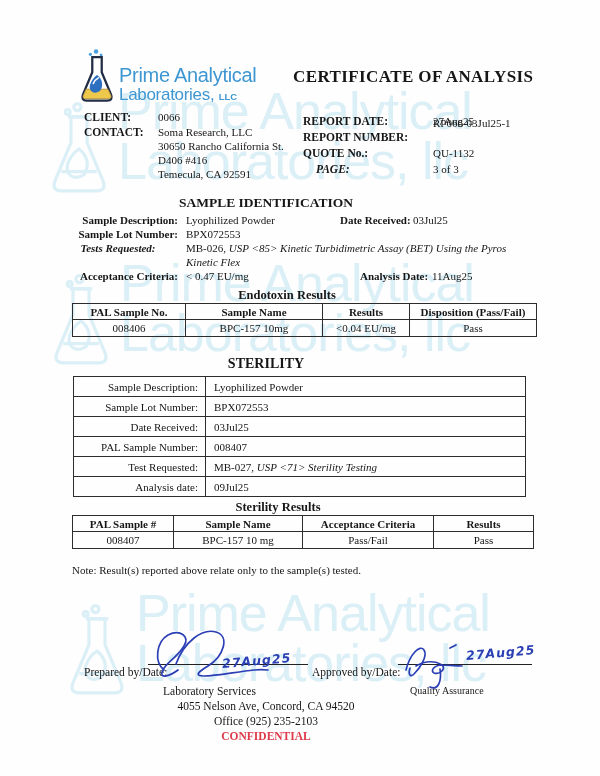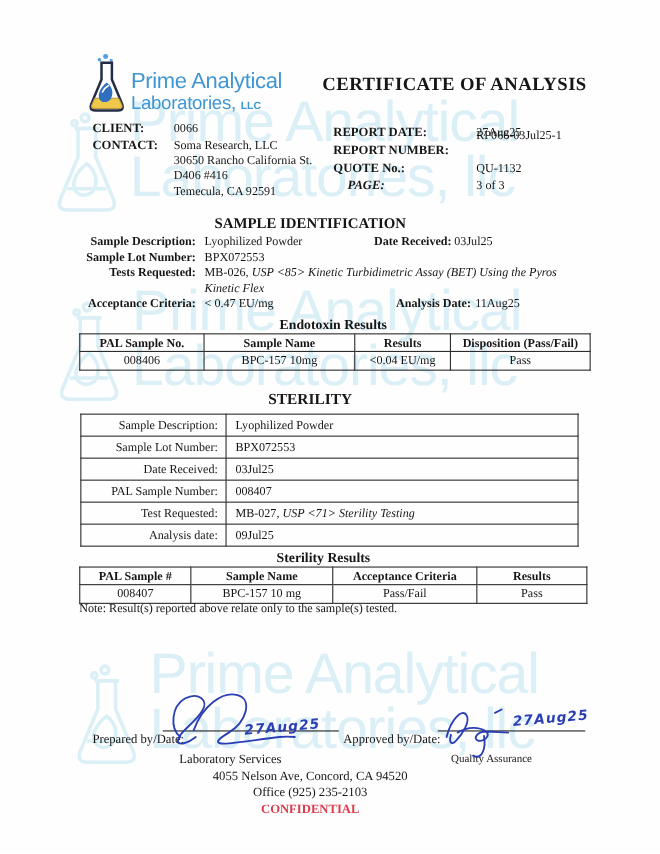--- a/index.html
+++ b/index.html
@@ -6,21 +6,21 @@
   html, body { margin:0; padding:0; background:#ffffff; }
   .page {
     position: relative; width: 600px; height: 776px; margin: 0 auto;
     background: #fefefe; overflow: hidden;
     font-family: "Liberation Serif", serif; color: #161616;
   }
   .abs { position: absolute; font-size: 11px; line-height: 14px; white-space: nowrap; z-index: 2; }
   .b { font-weight: bold; }
   .it { font-style: italic; }
   .wrap { white-space: normal; }
-  .center { left: 16px; width: 532px; text-align: center; }
+  .center { left: 0; width: 532px; text-align: center; }
   .red { color: #dd3a4a; }
 
   
   .wm { position: absolute; display: flex; gap: 10px; z-index: 1; pointer-events: none; }
   .wm .flask-wm { margin-top: 12px; flex: 0 0 auto; }
   .wm-text { font-family: "Liberation Sans", sans-serif; color: #dbeff6; font-size: 52px; line-height: 50px; white-space: nowrap; letter-spacing: -1px; }
 
   
   .logo { position: absolute; left: 80px; top: 47px; display: flex; gap: 5px; z-index: 2; align-items: flex-end; }
   .logo-text { font-family: "Liberation Sans", sans-serif; color: #3e96d2; }
@@ -129,21 +129,21 @@
   <div class="abs b center" style="top:196px; font-size:13.5px;">SAMPLE IDENTIFICATION</div>
 
   <div class="abs b" style="left:58px; top:213px; width:120px; text-align:right;">Sample Description:</div>
   <div class="abs" style="left:186px; top:213px;">Lyophilized Powder</div>
   <div class="abs b" style="left:340px; top:213px;">Date Received:</div>
   <div class="abs" style="left:413px; top:213px;">03Jul25</div>
 
   <div class="abs b" style="left:58px; top:227px; width:120px; text-align:right;">Sample Lot Number:</div>
   <div class="abs" style="left:186px; top:227px;">BPX072553</div>
 
-  <div class="abs b" style="left:58px; top:241px; width:120px; text-align:right;">Tests Requested:</div>
+  <div class="abs b" style="left:58px; top:241px; width:120px; text-align:center;font-style:italic;">Tests Requested:</div>
   <div class="abs wrap" style="left:186px; top:241px; width:354px;"><span>MB-026, </span><span class="it">USP &lt;85&gt; Kinetic Turbidimetric Assay (BET) Using the Pyros Kinetic Flex</span></div>
 
   <div class="abs b" style="left:58px; top:269px; width:120px; text-align:right;">Acceptance Criteria:</div>
   <div class="abs" style="left:186px; top:269px;">&lt; 0.47 EU/mg</div>
   <div class="abs b" style="left:360px; top:269px;">Analysis Date:</div>
   <div class="abs" style="left:432px; top:269px;">11Aug25</div>
 
   <div class="abs b center" style="top:288px; font-size:12.5px;margin-left:21px;">Endotoxin Results</div>
   <table class="doc" style="left:72px; top:303px; width:464px;">
     <colgroup>
@@ -219,21 +219,21 @@
     </tr>
     <tr style="height:17px;">
       <td>008407</td>
       <td>BPC-157 10 mg</td>
       <td>Pass/Fail</td>
       <td>Pass</td>
     </tr>
   </tbody>
     </table>
 
-  <div class="abs" style="left:72px; top:546px;">Note: Result(s) reported above relate only to the sample(s) tested.</div>
+  <div class="abs" style="left:72px; top:563px;">Note: Result(s) reported above relate only to the sample(s) tested.</div>
 
   <div class="abs" style="left:84px; top:665px; font-size:11.5px;">Prepared by/Date:</div>
   <div class="sig-line" style="left:148px; top:664px; width:160px;"></div>
   <svg class="sig-svg" style="left:150px; top:626px;" width="120" height="56" viewBox="0 0 120 56" fill="none" stroke="#2b3fb5" stroke-width="1.7" stroke-linecap="round">
     <path d="M14,44 C4,36 6,16 18,9 C30,3 40,10 34,20 C27,32 14,38 12,46 C10,53 20,50 28,44"></path>
     <path d="M26,38 C34,16 52,2 66,6 C80,10 74,30 58,40 C48,46 44,50 54,50 C64,50 86,46 104,44 C110,43.4 114,43.6 118,44"></path>
   </svg>
   <div class="hand" style="left:222px; top:653px;">27Aug25</div>
   <div class="abs" style="left:163px; top:684px; font-size:11.5px;">Laboratory Services</div>
 

